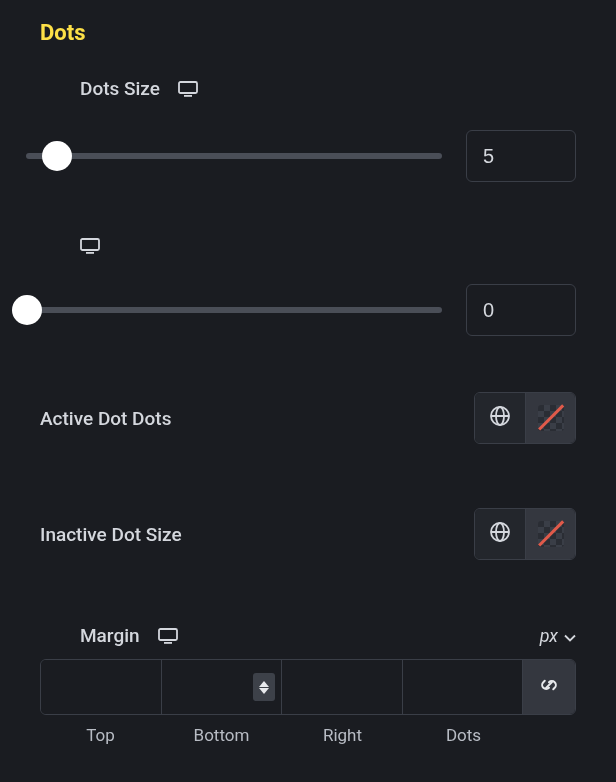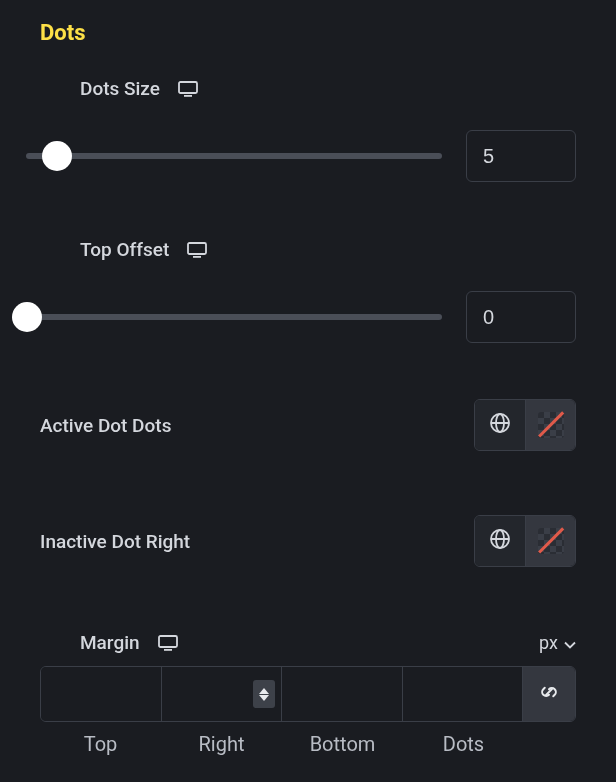--- a/index.html
+++ b/index.html
@@ -123,20 +123,21 @@
     top: 23px;
     left: 8px;
   }
   .unit-select {
     display: flex;
     align-items: center;
     gap: 6px;
     color: #d4d7dd;
     font-size: 18px;
     cursor: pointer;
+    font-style: italic;
   }
   .margin-grid {
     display: flex;
     border: 1px solid #3a3e47;
     border-radius: 6px;
     overflow: hidden;
     height: 56px;
   }
   .margin-cell {
     flex: 1;
@@ -184,21 +185,21 @@
   }
   .arrow-up { border-bottom: 6px solid #e8eaed; }
   .arrow-down { border-top: 6px solid #e8eaed; }
   .margin-labels {
     display: flex;
     margin-top: 10px;
   }
   .margin-labels span {
     flex: 1;
     text-align: center;
-    font-size: 20px;
+    font-size: 17px;
     color: #b8bcc4;
   }
   .margin-labels .link-spacer { flex: 0 0 52px; }
 </style>
 </head>
 <body>
 
 <div class="section-title">Dots</div>
 
 <div class="control-group">
@@ -215,21 +216,20 @@
     <div class="slider-wrap">
       <div class="slider-track"></div>
       <div class="slider-thumb" style="left:16px"></div>
     </div>
     <input class="num-input" value="5" style="">
   </div>
 </div>
 
 <div class="control-group">
   <div class="label-row">
-    <span class="control-label">Top Offset</span>
     <span class="monitor-icon">
       <svg width="20" height="16" viewBox="0 0 20 16" fill="none">
           <rect x="1" y="1" width="18" height="11" rx="1.5" stroke="#d4d7dd" stroke-width="1.8"></rect>
           <rect x="6" y="14" width="8" height="1.8" fill="#d4d7dd"></rect>
         </svg>
     </span>
   </div>
   <div class="slider-row">
     <div class="slider-wrap offsetleft">
       <div class="slider-track"></div>
@@ -252,21 +252,21 @@
       </span>
     </div>
     <div class="color-btn swatch">
       <div class="swatch-inner"></div>
       <div class="swatch-slash"></div>
     </div>
   </div>
 </div>
 
 <div class="color-row">
-  <span class="control-label">Inactive Dot Right</span>
+  <span class="control-label">Inactive Dot Size</span>
   <div class="color-buttons">
     <div class="color-btn">
       <span>
         <svg width="22" height="22" viewBox="0 0 22 22" fill="none">
             <circle cx="11" cy="11" r="9" stroke="#d4d7dd" stroke-width="1.8"></circle>
             <ellipse cx="11" cy="11" rx="4" ry="9" stroke="#d4d7dd" stroke-width="1.8"></ellipse>
             <line x1="2" y1="11" x2="20" y2="11" stroke="#d4d7dd" stroke-width="1.8"></line>
           </svg>
       </span>
     </div>
@@ -319,18 +319,18 @@
         <svg width="22" height="22" viewBox="0 0 22 22" fill="none">
             <path d="M9 13 A4 4 0 0 1 9 5 L11 5" stroke="#e8eaed" stroke-width="2" stroke-linecap="round" transform="rotate(-45 11 11)"></path>
             <path d="M13 9 A4 4 0 0 1 13 17 L11 17" stroke="#e8eaed" stroke-width="2" stroke-linecap="round" transform="rotate(-45 11 11)"></path>
             <line x1="8" y1="14" x2="14" y2="8" stroke="#e8eaed" stroke-width="2" stroke-linecap="round"></line>
           </svg>
       </span>
     </div>
   </div>
   <div class="margin-labels">
     <span>Top</span>
+    <span>Bottom</span>
     <span>Right</span>
-    <span>Bottom</span>
     <span>Dots</span>
     <span class="link-spacer"></span>
   </div>
 </div>
 
 </body></html>

